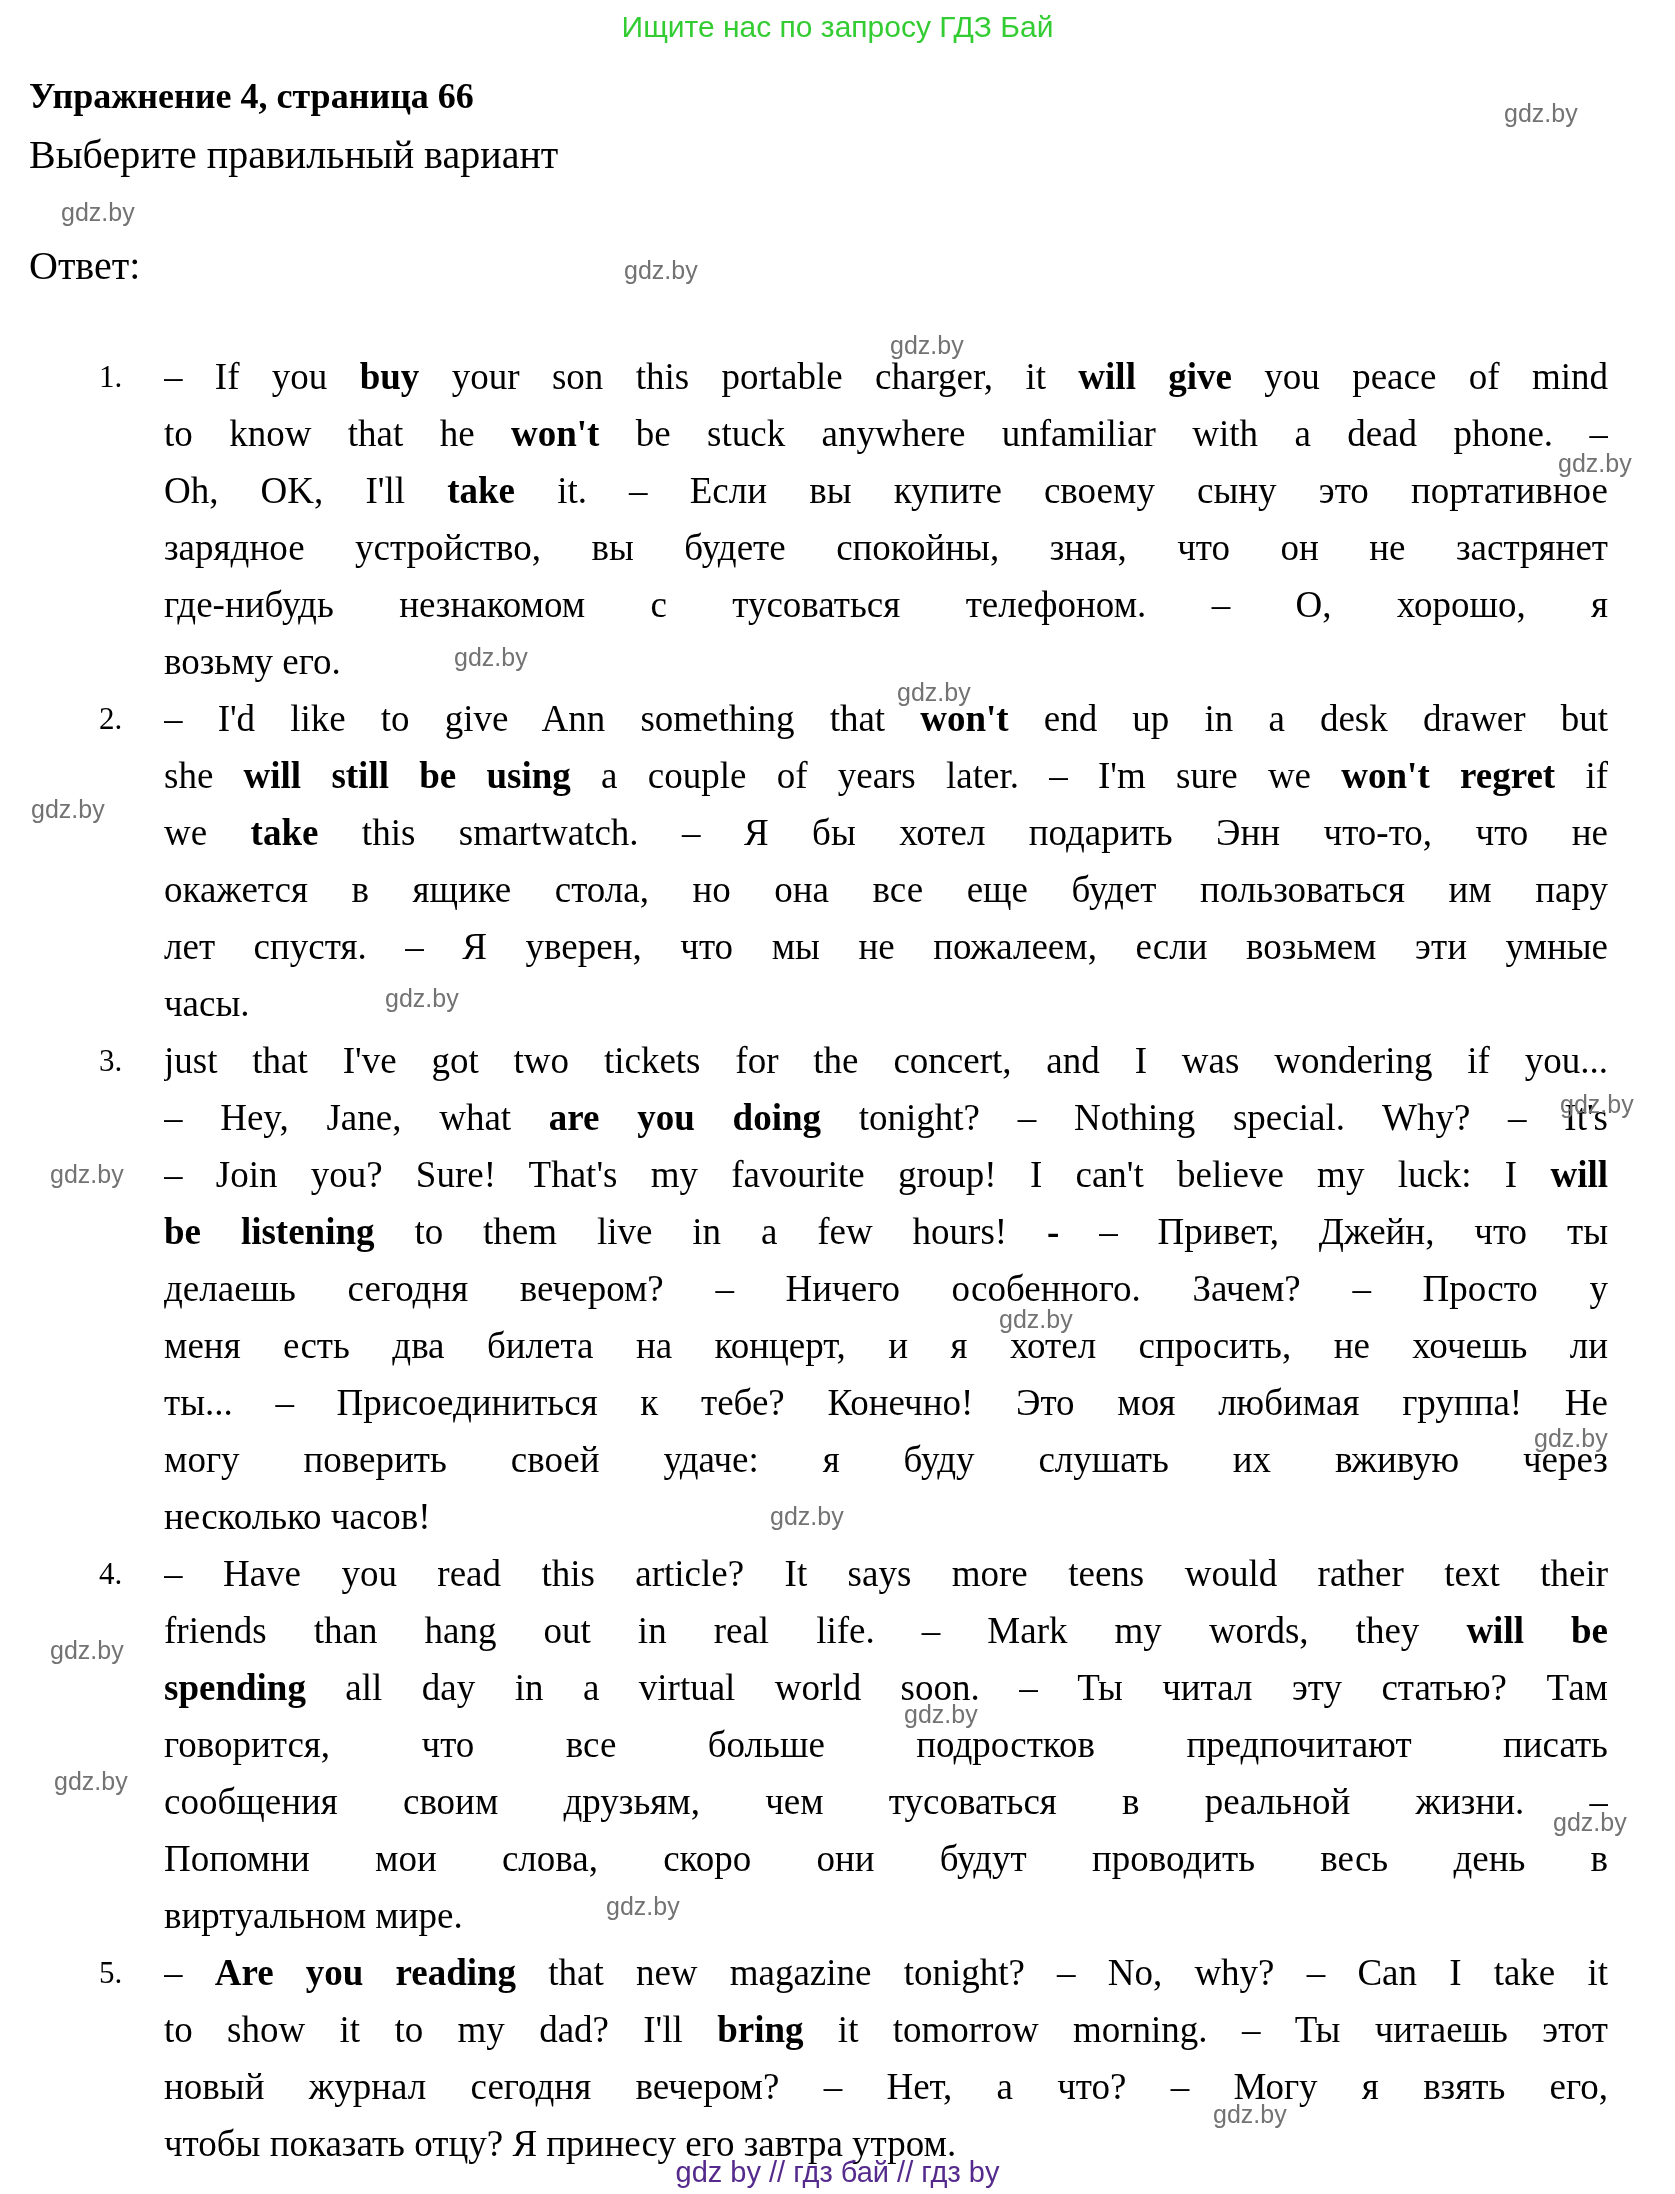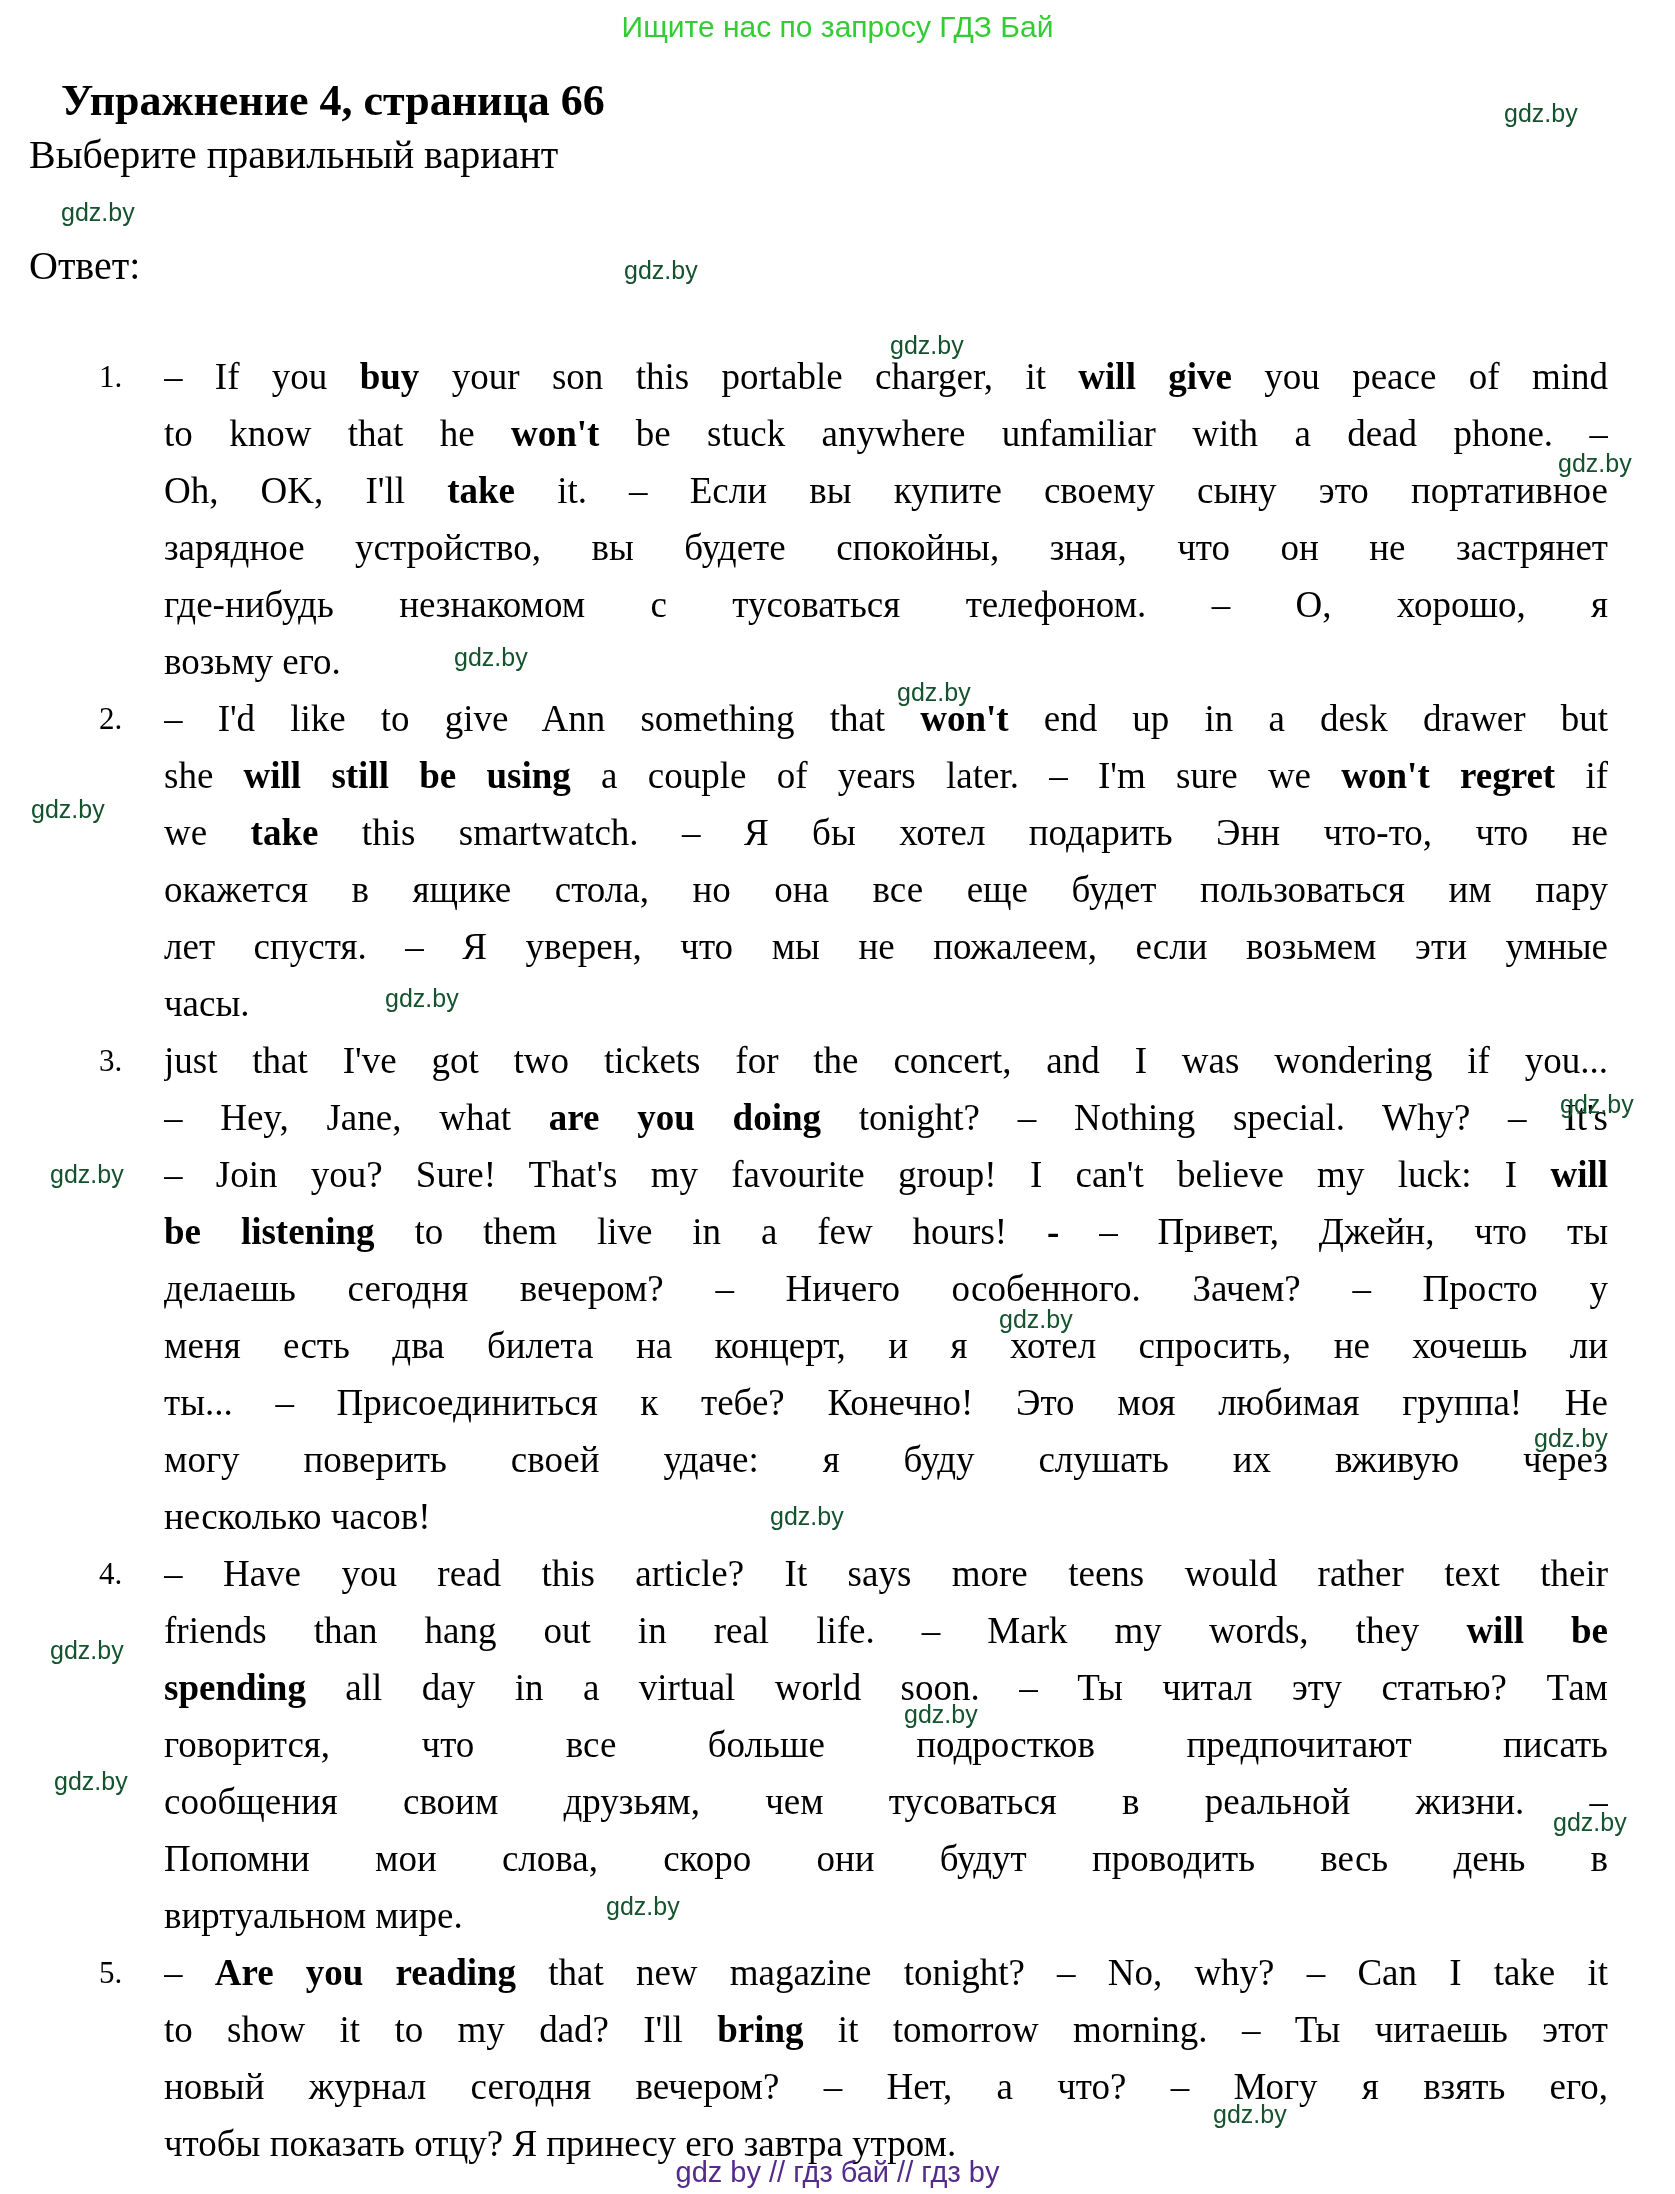--- a/index.html
+++ b/index.html
@@ -1,34 +1,34 @@
 <!DOCTYPE html>
 <html style="font-size:13.5px"><head>
 <meta charset="utf-8">
 <style>
   html,body{margin:0;padding:0;background:#ffffff;}
   body{width:1675px;height:2194px;position:relative;font-family:"Liberation Serif",serif;color:#000;}
   .page{position:absolute;left:0;top:8px;width:1675px;height:2194px;overflow:hidden;background:#fff;}
 
   .banner{position:absolute;top:1.7px;left:0;width:100%;text-align:center;
           font-family:"Liberation Sans",sans-serif;font-size:30px;font-weight:500;}
-  .title{position:absolute;left:29px;top:67px;font-size:44px;font-weight:bold;white-space:nowrap;margin-left:32px;}
+  .title{position:absolute;left:29px;top:67px;font-size:36px;font-weight:bold;white-space:nowrap;}
   .subtitle{position:absolute;left:29px;top:123px;font-size:40px;white-space:nowrap;}
   .answer{position:absolute;left:29px;top:234px;font-size:40px;white-space:nowrap;}
 
   .list{position:absolute;left:0;top:340px;width:1608px;}
   .item{position:relative;padding-left:164px;}
   .num{position:absolute;left:99px;top:0;font-size:31px;line-height:57px;}
   .line{font-size:37px;line-height:57px;height:57px;overflow:hidden;
         text-align:justify;text-align-last:justify;}
   .line.last{text-align:left;text-align-last:left;}
   .line b{font-weight:bold;}
 
   .wm{position:absolute;font-family:"Liberation Sans",sans-serif;font-size:25px;
-      color:#14532d;white-space:nowrap;}
+      color:#737373;white-space:nowrap;}
 
   .footer{position:absolute;left:0;top:2148px;width:100%;text-align:center;
           font-family:"Liberation Sans",sans-serif;font-size:29px;}
 </style>
 </head>
 <body>
 
 <div class="page">
 
   <div class="banner" style="color: rgb(51, 204, 51);">Ищите нас по запросу ГДЗ Бай</div>

